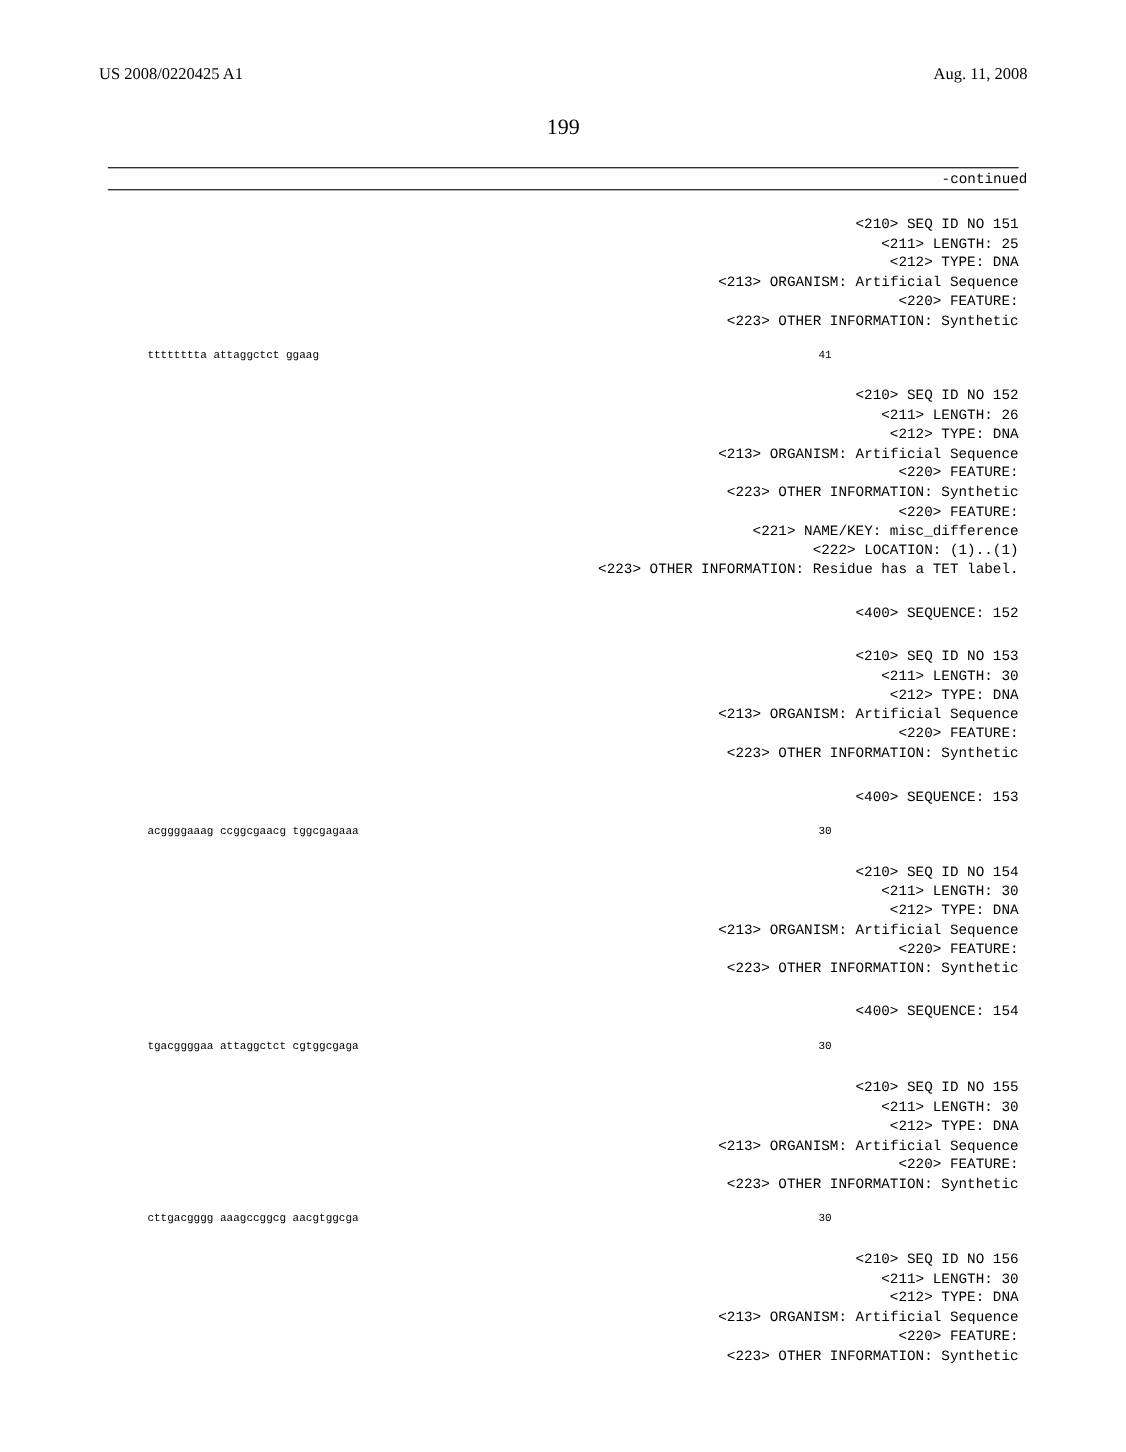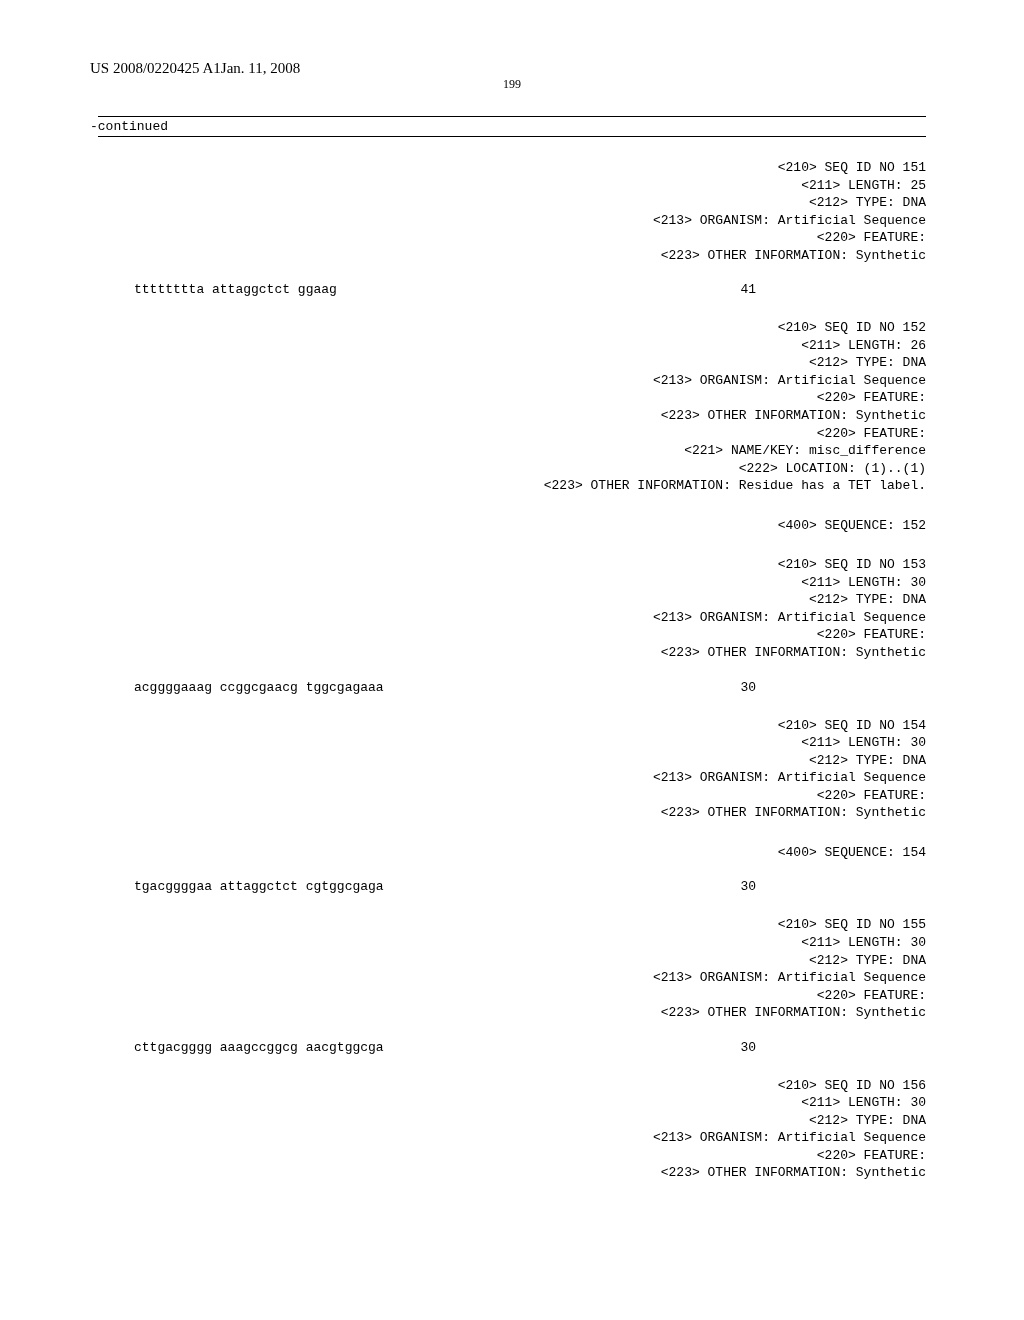--- a/index.html
+++ b/index.html
@@ -8,49 +8,50 @@
     background: #fff;
     font-family: "Times New Roman", Times, serif;
     width: 1024px;
   }
   .page {
     padding: 60px 90px 40px 90px;
     box-sizing: border-box;
   }
   .header-row {
     display: flex;
-    justify-content: flex-start;
+    justify-content: space-between;
     font-size: 15px;
+    margin-bottom: 28px;
   }
   .pagenum {
     text-align: center;
-    font-size: 12px;
+    font-size: 20px;
     margin-bottom: 24px;
   }
   .rule {
     border-top: 1.5px solid #000;
     margin: 0 8px;
   }
   .continued {
-    text-align: left;
+    text-align: right;
     font-family: "Courier New", Courier, monospace;
     font-size: 13px;
     margin: 2px 0;
   }
   .seqblock {
     font-family: "Courier New", Courier, monospace;
     font-size: 13px;
     white-space: pre;
     line-height: 1.35;
     margin: 22px 0 0 36px;
     text-align: right;
   }
   .seqrow {
     font-family: "Courier New", Courier, monospace;
-    font-size: 13px;
+    font-size: 10px;
     white-space: pre;
     margin: 18px 0 0 36px;
     display: flex;
   }
   .seqrow .seq {
     flex: 0 0 auto;
   }
   .seqrow .len {
     margin-left: auto;
     padding-right: 170px;
@@ -59,21 +60,21 @@
     padding: 0 8px;
   }
 </style>
 </head>
 <body>
 
 <div class="page">
 
   <div class="header-row">
     <span>US 2008/0220425 A1</span>
-    <span>Jan. 11, 2008</span>
+    <span>Aug. 11, 2008</span>
   </div>
 
   <div class="pagenum">199</div>
 
   <div class="rule"></div>
   <div class="continued">-continued</div>
   <div class="rule"></div>
 
   <div class="content">
 
@@ -104,20 +105,21 @@
       <div class="seqblock">&lt;400&gt; SEQUENCE: 152</div>
     </div>
 
     <div>
       <div class="seqblock">&lt;210&gt; SEQ ID NO 153
 &lt;211&gt; LENGTH: 30
 &lt;212&gt; TYPE: DNA
 &lt;213&gt; ORGANISM: Artificial Sequence
 &lt;220&gt; FEATURE:
 &lt;223&gt; OTHER INFORMATION: Synthetic</div>
+      <div class="seqblock">&lt;400&gt; SEQUENCE: 153</div>
       <div class="seqrow">
         <span class="seq">acggggaaag ccggcgaacg tggcgagaaa</span>
         <span class="len">30</span>
       </div>
     </div>
 
     <div>
       <div class="seqblock">&lt;210&gt; SEQ ID NO 154
 &lt;211&gt; LENGTH: 30
 &lt;212&gt; TYPE: DNA

